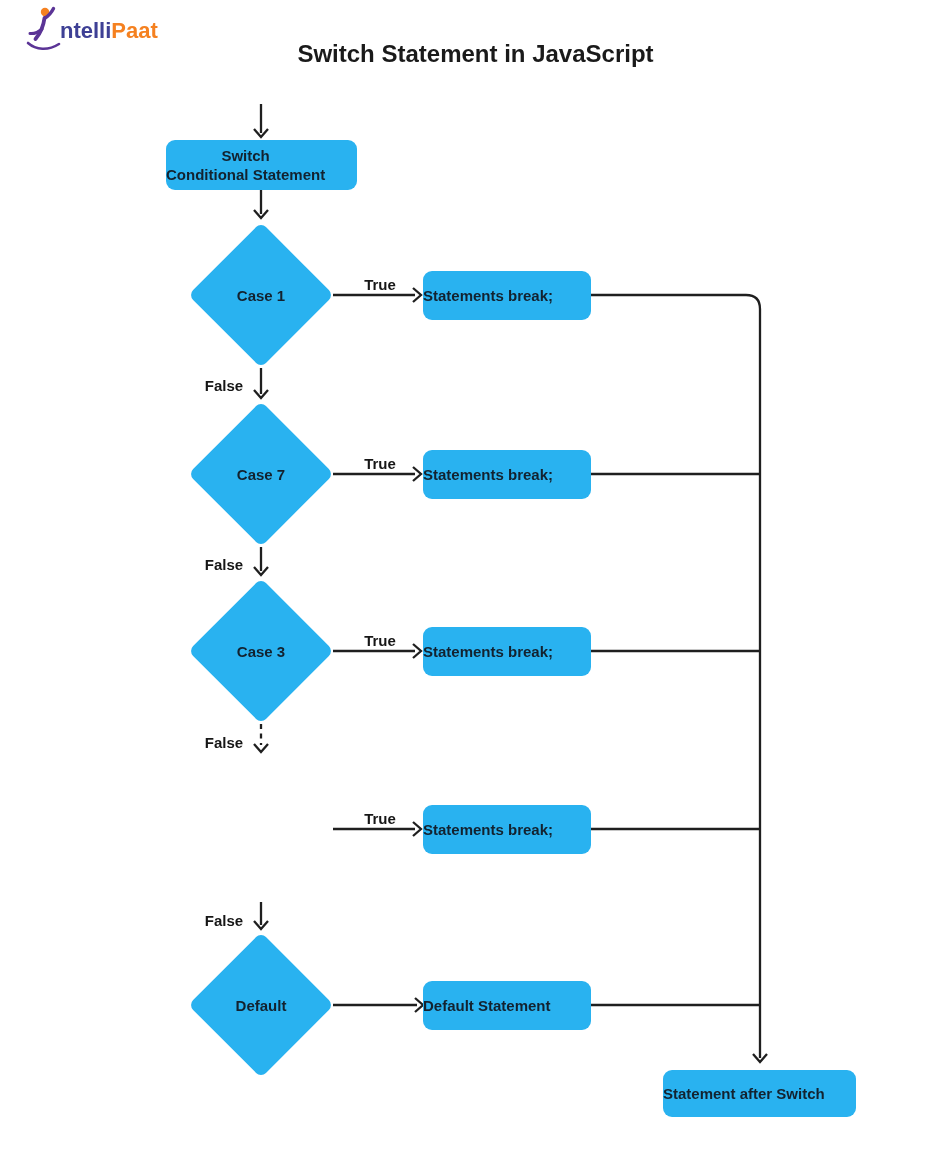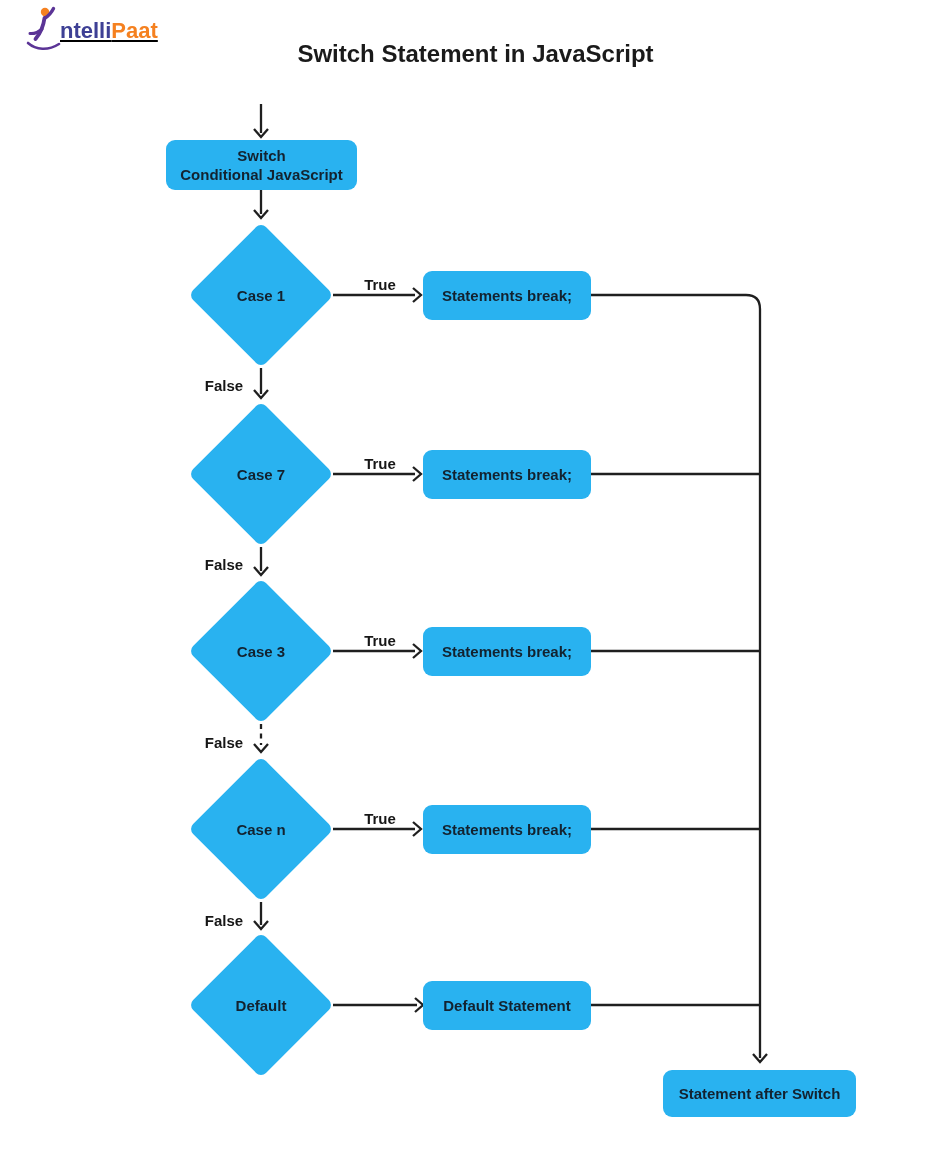--- a/index.html
+++ b/index.html
@@ -1,33 +1,33 @@
 <!DOCTYPE html>
 <html style="--node-fill: #29b2f0; --node-text: #13222f; --line: #1f1f1f; --logo-blue: #3e4095; --logo-orange: #f58120; --logo-purple: #5b3496;"><head>
 <meta charset="utf-8">
 <style>
   html,body{margin:0;padding:0;background:#ffffff;}
   .canvas{
     position:relative;width:951px;height:1165px;background:#ffffff;
     font-family:"Liberation Sans",sans-serif;overflow:hidden;
   }
   .logo{position:absolute;left:26px;top:4px;display:flex;align-items:flex-start;}
-  .logo-text{font-size:22px;font-weight:700;margin-left:-6px;margin-top:14px;letter-spacing:0;text-decoration:underline;}
+  .logo-text{font-size:22px;font-weight:700;margin-left:-6px;margin-top:14px;letter-spacing:0;}
   .logo-blue{color:var(--logo-blue,#3e4095);}
   .logo-orange{color:var(--logo-orange,#f58120);}
   .page-title{
     position:absolute;left:0;top:40px;width:951px;text-align:center;
     font-size:24px;font-weight:700;color:#1a1a1a;
   }
   .connectors{position:absolute;left:0;top:0;width:951px;height:1165px;}
   .connectors path{stroke:var(--line,#1f1f1f);stroke-width:2.3;fill:none;}
   .connectors path.dashed{stroke-dasharray:5 4.5;}
   .node{
     position:absolute;background:var(--node-fill,#29b2f0);border-radius:9px;
-    display:flex;align-items:center;justify-content:center;text-align:center;
+    display:flex;align-items:center;justify-content:flex-start;text-align:center;
     font-weight:700;font-size:15px;line-height:1.3;color:var(--node-text,#13222f);
   }
   .diamond{position:absolute;width:146px;height:146px;}
   .diamond::before{
     content:"";position:absolute;left:50%;top:50%;width:103px;height:103px;
     transform:translate(-50%,-50%) rotate(45deg);
     background:var(--node-fill,#29b2f0);border-radius:7px;
   }
   .diamond .dlabel{
     position:absolute;inset:0;display:flex;align-items:center;justify-content:center;
@@ -89,35 +89,32 @@
 
     <path d="M591 474 H760"></path>
     <path d="M591 651 H760"></path>
     <path d="M591 829 H760"></path>
     <path d="M591 1005 H760"></path>
   </svg>
 
   <div class="node" style="left:166px;top:140px;width:191px;height:50px;">
     <div>
       <div>Switch</div>
-      <div>Conditional JavaScript</div>
+      <div>Conditional Statement</div>
     </div>
   </div>
 
   <div class="diamond" style="left:188px;top:222px;">
     <div class="dlabel">Case 1</div>
   </div>
   <div class="diamond" style="left:188px;top:401px;">
     <div class="dlabel">Case 7</div>
   </div>
   <div class="diamond" style="left:188px;top:578px;">
     <div class="dlabel">Case 3</div>
-  </div>
-  <div class="diamond" style="left:188px;top:756px;">
-    <div class="dlabel">Case n</div>
   </div>
   <div class="diamond" style="left:188px;top:932px;">
     <div class="dlabel">Default</div>
   </div>
 
   <div class="node" style="left:423px;top:271px;width:168px;height:49px;">
     <span>Statements break;</span>
   </div>
   <div class="node" style="left:423px;top:450px;width:168px;height:49px;">
     <span>Statements break;</span>

